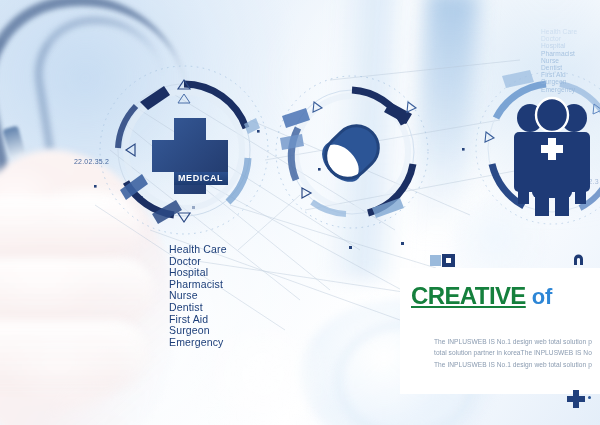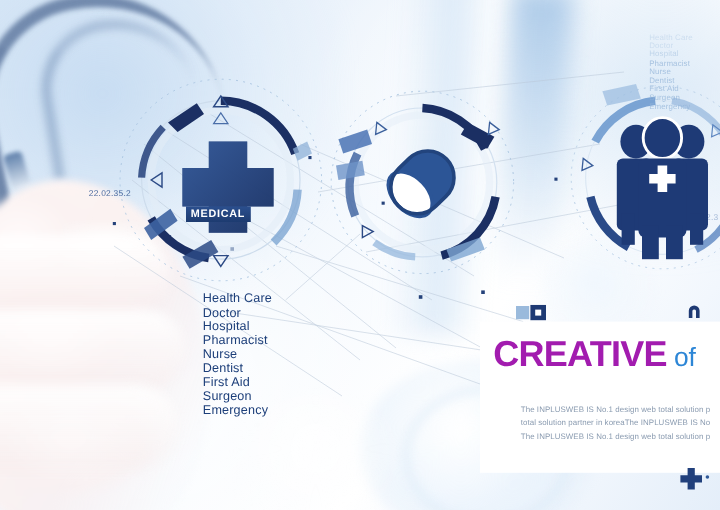--- a/index.html
+++ b/index.html
@@ -83,21 +83,21 @@
     filter:blur(5px);}
 
   
   .netsvg{position:absolute;inset:0;}
 
   
   .hud{position:absolute;}
   .hudsvg{display:block;overflow:visible;}
 
   
-  .medical-label{position:absolute;left:155px;top:172px;
+  .medical-label{position:absolute;left:174px;top:172px;
     background:linear-gradient(180deg,#2b4f8e,#1d3b70);
     color:#fff;font-size:9px;font-weight:bold;letter-spacing:.6px;
     padding:2px 5px 2px 4px;line-height:1;}
 
   .code-left{position:absolute;left:74px;top:158px;color:#3a5c96;
     font-size:7px;letter-spacing:.2px;opacity:.92;}
   .code-right{position:absolute;left:574px;top:178px;color:#6c8cbb;
     font-size:7px;letter-spacing:.2px;opacity:.55;white-space:nowrap;}
 
   
@@ -108,23 +108,23 @@
     color:#93b4d8;font-size:6.6px;line-height:7.2px;letter-spacing:.1px;opacity:.75;}
   .keywords-faint div{white-space:nowrap;}
   .keywords-faint div:nth-child(1),
   .keywords-faint div:nth-child(2){opacity:.42;}
   .keywords-faint div:nth-child(3){opacity:.6;}
 
   
   .panel{position:absolute;left:400px;top:268px;width:210px;height:126px;
     background:#ffffff;}
   .panel-head{position:absolute;left:411px;top:281px;white-space:nowrap;}
-  .h-creative{font-size:30px;font-weight:bold;color:#a21caf;letter-spacing:-.6px;
-    line-height:30px;display:inline;}
-  .h-of{font-size:22px;font-weight:normal;color:#2d86d6;letter-spacing:-.2px;
+  .h-creative{font-size:24px;font-weight:bold;color:#15803d;letter-spacing:-.6px;
+    line-height:30px;display:inline;text-decoration:underline;}
+  .h-of{font-size:22px;font-weight:bold;color:#2d86d6;letter-spacing:-.2px;
     display:inline;margin-left:6px;}
   .h-sub{position:absolute;left:411px;top:311px;white-space:nowrap;
     font-size:17px;color:#2b86d6;letter-spacing:-.2px;line-height:18px;}
   .body-copy{position:absolute;left:434px;top:336px;width:200px;
     font-size:6.6px;line-height:11.4px;color:#8a9bb0;letter-spacing:.05px;}
   .body-copy div{white-space:nowrap;}
 
   .arch-mark{position:absolute;left:572px;top:253px;width:13px;height:13px;}
   .plus-mark{position:absolute;left:565px;top:388px;width:22px;height:22px;}
   .panel-dot{position:absolute;left:588px;top:396px;width:3px;height:3px;

